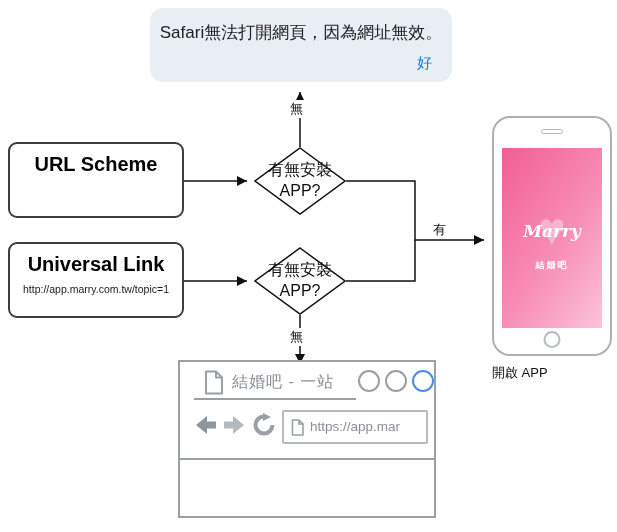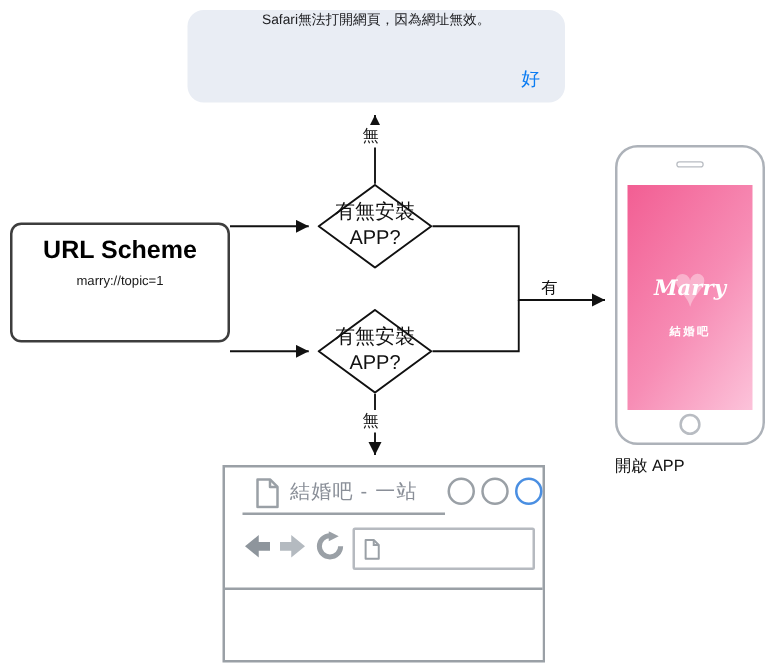--- a/index.html
+++ b/index.html
@@ -15,25 +15,25 @@
   body{font-family:"Liberation Sans","DejaVu Sans",sans-serif;color:#111;}
   #canvas{position:relative;width:617px;height:532px;background:#fff;overflow:hidden;}
 
   
   #connectors{position:absolute;left:0;top:0;width:617px;height:532px;pointer-events:none;}
 
   .edge-label{position:absolute;font-size:13px;color:#111;background:#fff;padding:0 3px;z-index:3;}
 
   
   .alert{position:absolute;left:150px;top:8px;width:302px;height:74px;background:#e9edf4;border-radius:13px;z-index:2;}
-  .alert-msg{padding:0 8px 0 8px;text-align:center;font-size:11px;color:#202124;}
+  .alert-msg{padding:13px 8px 0 8px;text-align:center;font-size:17px;color:#202124;}
   .alert-ok{position:absolute;right:20px;bottom:9px;font-size:15px;color:var(--accent-blue);cursor:pointer;}
 
   
-  .node-box{position:absolute;width:176px;height:96px;background:#fff;border:2px solid var(--box-border);border-radius:9px;text-align:center;z-index:2;box-sizing:border-box;margin-top:36px;}
+  .node-box{position:absolute;width:176px;height:76px;background:#fff;border:2px solid var(--box-border);border-radius:9px;text-align:center;z-index:2;box-sizing:border-box;}
   #box-url-scheme{left:8px;top:142px;}
   #box-universal-link{left:8px;top:242px;}
   .node-title{margin-top:9px;font-size:20px;font-weight:bold;color:#000;}
   .node-sub{margin-top:7px;font-size:10.5px;color:#1a1a1a;}
 
   
   .diamond{position:absolute;width:92px;height:68px;z-index:2;}
   #diamond-top{left:254px;top:147px;}
   #diamond-bottom{left:254px;top:247px;}
   .diamond svg{position:absolute;left:0;top:0;}
@@ -44,21 +44,21 @@
   .phone-speaker{position:absolute;left:50%;top:11px;transform:translateX(-50%);width:22px;height:5px;border:1.5px solid #b8bcc2;border-radius:3px;background:#fff;box-sizing:border-box;}
   .phone-screen{position:absolute;left:8px;right:8px;top:30px;height:180px;background:linear-gradient(125deg,var(--screen-pink-start) 0%,#f78db5 55%,var(--screen-pink-end) 100%);display:flex;flex-direction:column;align-items:center;justify-content:center;}
   .app-logo-wrap{position:relative;width:70px;height:52px;display:flex;align-items:center;justify-content:center;}
   .app-heart{position:absolute;left:50%;top:50%;transform:translate(-50%,-54%);font-size:46px;color:rgba(255,255,255,0.38);line-height:1;}
   .app-logo{position:relative;font-family:"DejaVu Serif",serif;font-style:italic;font-weight:bold;font-size:17px;color:#fff;z-index:1;}
   .app-name{margin-top:2px;font-size:9px;letter-spacing:2px;color:#fff;font-weight:bold;}
   .phone-home{position:absolute;left:50%;bottom:6px;transform:translateX(-50%);width:17px;height:17px;border:2px solid #b8bcc2;border-radius:50%;background:#fff;box-sizing:border-box;cursor:pointer;}
   .phone-caption{position:absolute;left:492px;top:364px;width:120px;font-size:13px;color:#111;z-index:2;}
 
   
-  .browser{position:absolute;left:178px;top:372px;width:258px;height:158px;background:#fff;border:2px solid var(--gray-ui);box-sizing:border-box;z-index:2;}
+  .browser{position:absolute;left:178px;top:360px;width:258px;height:158px;background:#fff;border:2px solid var(--gray-ui);box-sizing:border-box;z-index:2;}
   .tab-doc-icon{position:absolute;left:24px;top:8px;}
   .tab-title{position:absolute;left:52px;top:8px;height:24px;line-height:24px;font-size:16px;letter-spacing:1px;color:#8a8f98;cursor:pointer;}
   .tab-underline{position:absolute;left:14px;top:36px;width:162px;height:2px;background:var(--gray-ui);}
   .win-circle{position:absolute;top:8px;width:22px;height:22px;border:2px solid var(--gray-ui);border-radius:50%;background:#fff;box-sizing:border-box;cursor:pointer;}
   #circle-1{left:178px;}
   #circle-2{left:205px;}
   #circle-3{left:232px;border-color:var(--tab-circle-blue);}
   .nav-icon{position:absolute;top:50px;cursor:pointer;}
   #back-icon{left:12px;}
   #forward-icon{left:42px;}
@@ -92,23 +92,26 @@
   <div class="edge-label" style="left:430px;top:221px;">有</div>
   <div class="edge-label" style="left:287px;top:328px;">無</div>
 
   <div class="alert">
     <div class="alert-msg">Safari無法打開網頁，因為網址無效。</div>
     <div class="alert-ok">好</div>
   </div>
 
   <div class="node-box" id="box-url-scheme">
     <div class="node-title">URL Scheme</div>
-    <div class="node-sub">marry://topic=1</div>
   </div>
 
+  <div class="node-box" id="box-universal-link">
+    <div class="node-title">Universal Link</div>
+    <div class="node-sub">http://app.marry.com.tw/topic=1</div>
+  </div>
 
   <div class="diamond" id="diamond-top">
     <svg width="92" height="68" viewBox="0 0 92 68">
       <polygon points="46,1 91,34 46,67 1,34" fill="#ffffff" stroke="#111111" stroke-width="1.5"></polygon>
     </svg>
     <div class="diamond-label">有無安裝
 APP?</div>
   </div>
 
   <div class="diamond" id="diamond-bottom">
@@ -153,19 +156,20 @@
     <svg class="nav-icon" id="reload-icon" width="24" height="24" viewBox="0 0 24 24">
       <path d="M12 3.5 A8.5 8.5 0 1 0 20.5 12" fill="none" stroke="#9aa0a6" stroke-width="4"></path>
       <polygon points="11,0 11,8 19,4" fill="#9aa0a6"></polygon>
     </svg>
 
     <div class="url-box">
       <svg class="url-doc-icon" width="13" height="17" viewBox="0 0 13 17">
         <path d="M1.5 1 h6.5 l4 4 v11 h-10.5 z" fill="#ffffff" stroke="#9aa0a6" stroke-width="1.6" stroke-linejoin="round"></path>
         <path d="M8 1 v4 h4" fill="none" stroke="#9aa0a6" stroke-width="1.6"></path>
       </svg>
+      <span class="url-text">https://app.mar</span>
     </div>
 
     <div class="toolbar-underline"></div>
     <div class="browser-content"></div>
   </div>
 
 </div>
 
 </body></html>

